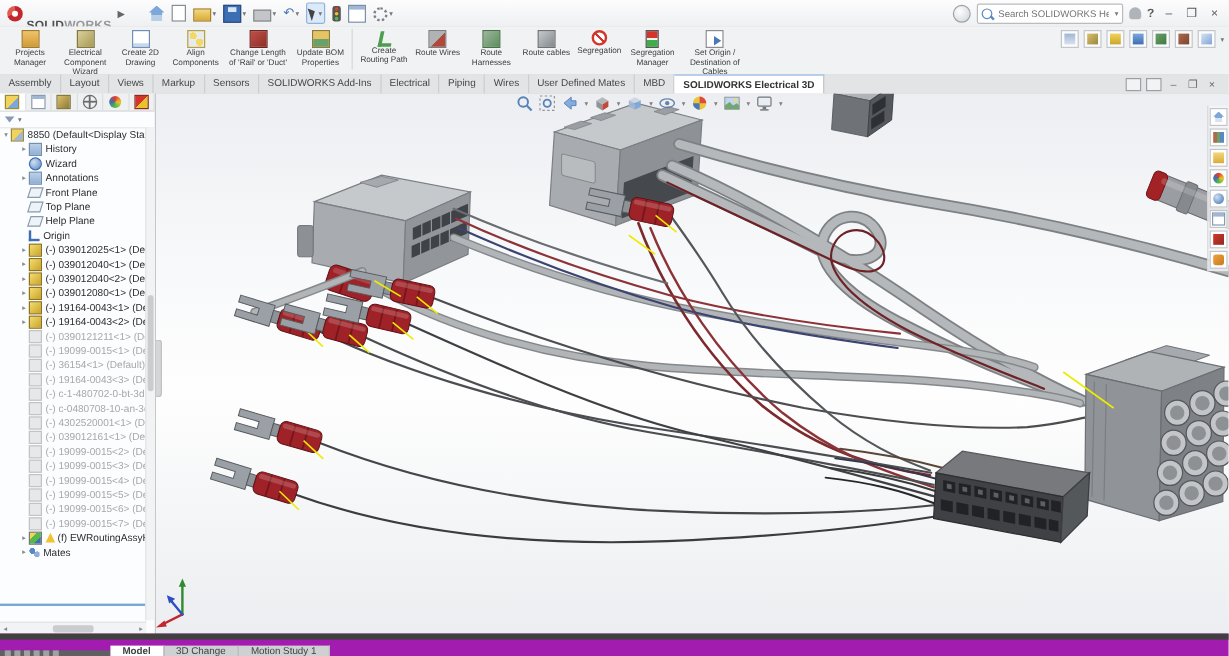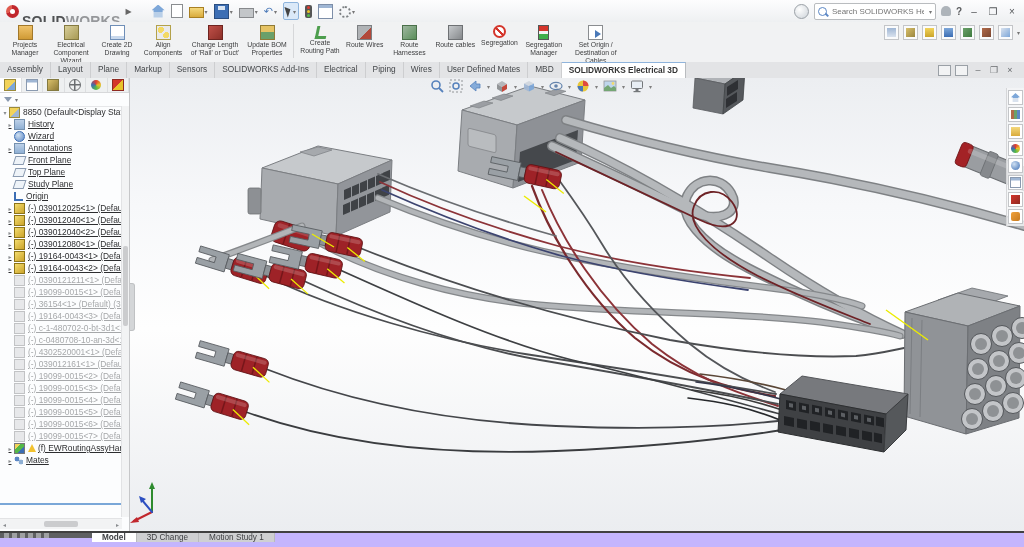--- a/index.html
+++ b/index.html
@@ -6,21 +6,21 @@
   .app{position:relative;width:1024px;height:547px;overflow:hidden;background:#eceef0;
        font-family:"Liberation Sans",sans-serif;-webkit-font-smoothing:antialiased;color:#3a3b3c;}
 
   
   .tb{position:absolute;top:0;left:0;right:0;height:22px;background:linear-gradient(#fdfdfe,#eef0f2);
       border-bottom:1px solid #d5d6d8;display:flex;align-items:center;}
   .logo{display:flex;align-items:center;gap:3px;padding:0 6px;}
   .logo-mark{width:13px;height:13px;border-radius:50%;background:conic-gradient(#c1272d 0 70%,#e05a4e 70% 100%);
       position:relative;}
   .logo-mark:after{content:"";position:absolute;left:4px;top:4px;width:5px;height:5px;border-radius:50%;background:#fff;}
-  .logo-txt{font-size:14px;letter-spacing:.2px;margin-top:20px;}
+  .logo-txt{font-size:10px;letter-spacing:.2px;margin-top:20px;}
   .logo-txt b{color:#4f5153;} .logo-txt span{color:#95979a;font-weight:bold;}
   .flyout{font-size:8px;color:#666;margin-left:2px;}
   .qat{display:flex;align-items:center;gap:6px;margin-left:14px;}
   .qbtn{display:flex;align-items:center;gap:1px;}
   .car{font-size:6px;color:#777;}
   .gi{width:13px;height:13px;display:inline-block;position:relative;}
   .gi-home{background:linear-gradient(#7da7d9 55%,#b9cfe8 55%);clip-path:polygon(50% 0,100% 45%,85% 45%,85% 100%,15% 100%,15% 45%,0 45%);}
   .gi-page{background:#fff;border:1px solid #8a8d90;width:10px;height:12px;}
   .gi-folder{background:linear-gradient(#f4d87c,#d9ab3c);border:1px solid #a87f22;height:9px;margin-top:2px;}
   .gi-save{background:#3c6eb4;border:1px solid #2a4d80;}
@@ -94,21 +94,21 @@
   .pt2{background:linear-gradient(#9fb6d4,#9fb6d4) 0 0/10px 2.5px no-repeat,#fff;border:1px solid #8a9ab0;}
   .pt3{background:linear-gradient(135deg,#d9c06a,#8f7a36);border:1px solid #847a40;}
   .pt4{border:1px solid #6a6d70;border-radius:50%;background:linear-gradient(#6a6d70,#6a6d70) 4px 0/1.5px 10px no-repeat,linear-gradient(#6a6d70,#6a6d70) 0 4px/10px 1.5px no-repeat;}
   .pt5{border-radius:50%;background:conic-gradient(#e03c31,#e8c32a,#54b948,#3c6eb4,#e03c31);}
   .pt6{background:linear-gradient(135deg,#d4352b 50%,#e8c32a 50%);border:1px solid #8f2a22;}
   .pfilter{height:13px;display:flex;align-items:center;gap:3px;padding:0 4px;border-bottom:1px solid #e6e7e9;}
   .funnel{width:0;height:0;border-left:4px solid transparent;border-right:4px solid transparent;border-top:5px solid #8a9ab0;}
   .tree{position:absolute;top:28px;left:0;right:7px;bottom:30px;overflow:hidden;font-size:8.4px;color:#2d2e30;}
   .trow{height:12px;display:flex;align-items:center;white-space:nowrap;}
   .trow .arr{width:8px;font-size:6px;color:#8a8d90;text-align:center;flex:none;}
-  .lvl1{padding-left:6px;text-decoration:underline;} .lvl0{padding-left:1px;}
+  .lvl1{padding-left:16px;} .lvl0{padding-left:1px;}
   .tico{width:9px;height:9px;margin-right:3px;flex:none;position:relative;}
   .i-root{background:linear-gradient(135deg,#f2d35a 55%,#9fb6d4 55%);border:1px solid #9a8a3a;}
   .i-fold{background:linear-gradient(#bcd0e8,#8fb0d4);border:1px solid #7490ae;}
   .i-sens{border-radius:50%;background:radial-gradient(circle at 35% 35%,#cfe0f2,#5b87c5);border:1px solid #3c6eb4;}
   .i-plane{background:#eef3f8;border:1px solid #8a9ab0;transform:skewX(-18deg);height:7px;margin-top:1px;}
   .i-orig{border-left:2px solid #3c6eb4;border-bottom:2px solid #3c6eb4;width:7px;height:7px;background:transparent;}
   .i-part{background:linear-gradient(135deg,#f4dd6e,#cba32b);border:1px solid #8d7418;}
   .i-sup{background:#e7e8ea;border:1px solid #c2c3c5;}
   .i-route{background:linear-gradient(135deg,#f2d35a 33%,#54b948 33% 66%,#3c6eb4 66%);border:1px solid #777;}
   .warnb{width:0;height:0;border-left:4px solid transparent;border-right:4px solid transparent;border-bottom:8px solid #f2c230;margin-right:2px;position:relative;flex:none;}
@@ -136,21 +136,21 @@
   .tp-home i{background:linear-gradient(#7da7d9 55%,#d9e2ee 55%);clip-path:polygon(50% 0,100% 48%,82% 48%,82% 100%,18% 100%,18% 48%,0 48%);}
   .tp-lib i{background:linear-gradient(90deg,#b06a4a 33%,#6aa06a 33% 66%,#5b87c5 66%);}
   .tp-fold i{background:linear-gradient(#f4d87c,#d9ab3c);}
   .tp-pal i{border-radius:50%;background:conic-gradient(#e03c31,#e8c32a,#54b948,#3c6eb4,#e03c31);}
   .tp-app i{background:radial-gradient(circle at 35% 35%,#cfe0f2,#3c6eb4);border-radius:50%;}
   .tp-prop i{background:linear-gradient(#9fb6d4,#9fb6d4) 0 0/9px 2.5px no-repeat,#fff;border:1px solid #8a9ab0;inset:1px;}
   .tp-ew i{background:linear-gradient(135deg,#d4352b,#8f2a22);}
   .tp-rec i{background:linear-gradient(135deg,#f0a23c,#c77a1e);border-radius:2px;}
 
   
-  .statusbar{position:absolute;left:0;right:0;bottom:0;height:14px;background:#c4b5fd;border-top:2px solid #404040;display:flex;font-size:8.2px;align-items:flex-start;}
+  .statusbar{position:absolute;left:0;right:0;bottom:0;height:14px;background:#a21caf;border-top:5px solid #404040;display:flex;font-size:8.2px;align-items:flex-end;}
   .sb-left{width:92px;background:#5e6062;display:flex;align-items:center;gap:3px;padding:0 4px;box-sizing:border-box;}
   .sb-sq{width:5px;height:5px;background:#9fa1a3;flex:none;}
   .btab{padding:0 10px;display:flex;align-items:center;background:#cfd0d2;border-right:1px solid #b9babc;color:#3f4144;white-space:nowrap;}
   .btab.active{background:#fff;font-weight:bold;}
   .sb-fill{flex:1;background:#e4e5e7;}
 </style>
 </head>
 <body>
 
 <div class="app">
@@ -291,21 +291,21 @@
       <span class="sic g">
           <i></i>
         </span>
       <span class="car">▾</span>
     </div>
   </div>
 
   <div class="ctabs">
     <span class="ctab">Assembly</span>
     <span class="ctab">Layout</span>
-    <span class="ctab">Plane</span>
+    <span class="ctab">Views</span>
     <span class="ctab">Markup</span>
     <span class="ctab">Sensors</span>
     <span class="ctab">SOLIDWORKS Add-Ins</span>
     <span class="ctab">Electrical</span>
     <span class="ctab">Piping</span>
     <span class="ctab">Wires</span>
     <span class="ctab">User Defined Mates</span>
     <span class="ctab">MBD</span>
     <span class="ctab active">SOLIDWORKS Electrical 3D</span>
     <span class="doc-ctrls">
@@ -369,21 +369,21 @@
           <span class="tl">Front Plane</span>
         </div>
       <div class="trow lvl1">
           <span class="arr"></span>
           <span class="tico i-plane"></span>
           <span class="tl">Top Plane</span>
         </div>
       <div class="trow lvl1">
           <span class="arr"></span>
           <span class="tico i-plane"></span>
-          <span class="tl">Study Plane</span>
+          <span class="tl">Help Plane</span>
         </div>
       <div class="trow lvl1">
           <span class="arr"></span>
           <span class="tico i-orig"></span>
           <span class="tl">Origin</span>
         </div>
       <div class="trow lvl1">
           <span class="arr">▸</span>
           <span class="tico i-part"></span>
           <span class="tl">(-) 039012025&lt;1&gt; (Default&lt;&lt;Default</span>

